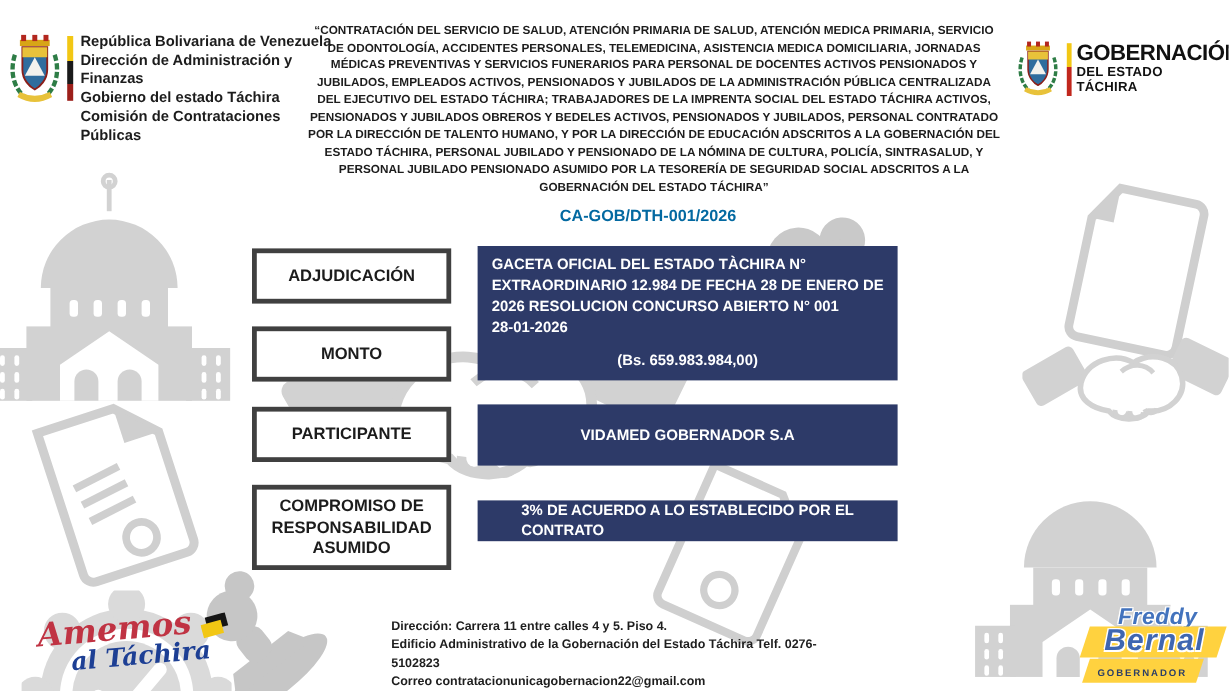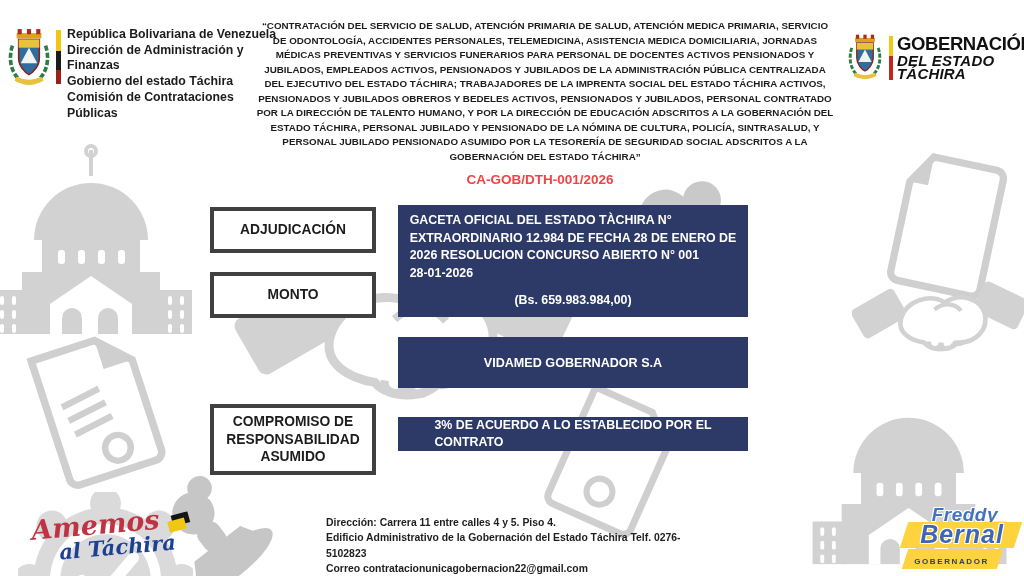--- a/index.html
+++ b/index.html
@@ -18,23 +18,23 @@
   
   .title-par{left:254px;top:19px;width:582px;text-align:center;
              font-size:9.8px;font-weight:bold;line-height:14.5px;color:#1c1c1c;}
 
   
   .hr-coa{left:845px;top:33px;width:40px;height:48px;}
   .hr-bar{left:889px;top:36px;width:4px;height:44px;
           background:linear-gradient(#f2c714 0 45%,#c1271d 45% 100%);}
   .hr-text{left:897px;top:34px;width:125px;color:#111;}
   .hr-text .l1{display:block;font-size:18.5px;font-weight:900;letter-spacing:-0.4px;line-height:20px;}
-  .hr-text .l2{display:block;font-size:15px;font-weight:800;letter-spacing:0.2px;line-height:13px;font-style:italic;}
-
-  .ref{left:380px;top:172px;width:320px;text-align:center;font-size:13.5px;font-weight:800;color:#ef4444;}
+  .hr-text .l2{display:block;font-size:11px;font-weight:800;letter-spacing:0.2px;line-height:13px;}
+
+  .ref{left:380px;top:172px;width:320px;text-align:center;font-size:13.5px;font-weight:800;color:#0369a1;}
 
   .red-box{position:absolute;z-index:1;left:210px;width:154px;background:#fff;
            border:4px solid #404040;display:flex;align-items:center;justify-content:center;
            text-align:center;font-size:13.8px;font-weight:800;line-height:17.5px;color:#1c1c1c;padding:0 2px;}
   .rb1{top:207px;height:38px;}
   .rb2{top:272px;height:38px;}
   .rb3{top:339px;height:38px;}
   .rb4{top:404px;height:63px;}
 
   .blue-box{position:absolute;z-index:1;left:398px;width:350px;background:var(--navy,#2d3a68);
@@ -257,20 +257,23 @@
   </div>
 
   <div class="layer ref">CA-GOB/DTH-001/2026</div>
 
   <div class="red-box rb1">
       <span>ADJUDICACIÓN</span>
     </div>
   <div class="red-box rb2">
       <span>MONTO</span>
     </div>
+  <div class="red-box rb3">
+      <span>PARTICIPANTE</span>
+    </div>
   <div class="red-box rb4">
       <span>COMPROMISO DE RESPONSABILIDAD ASUMIDO</span>
     </div>
 
   <div class="blue-box bb1">
     <span class="preline">GACETA OFICIAL DEL ESTADO TÀCHIRA N°
 EXTRAORDINARIO 12.984 DE FECHA 28 DE ENERO DE
 2026 RESOLUCION  CONCURSO ABIERTO N° 001
 28-01-2026</span>
     <span class="gap"></span>

